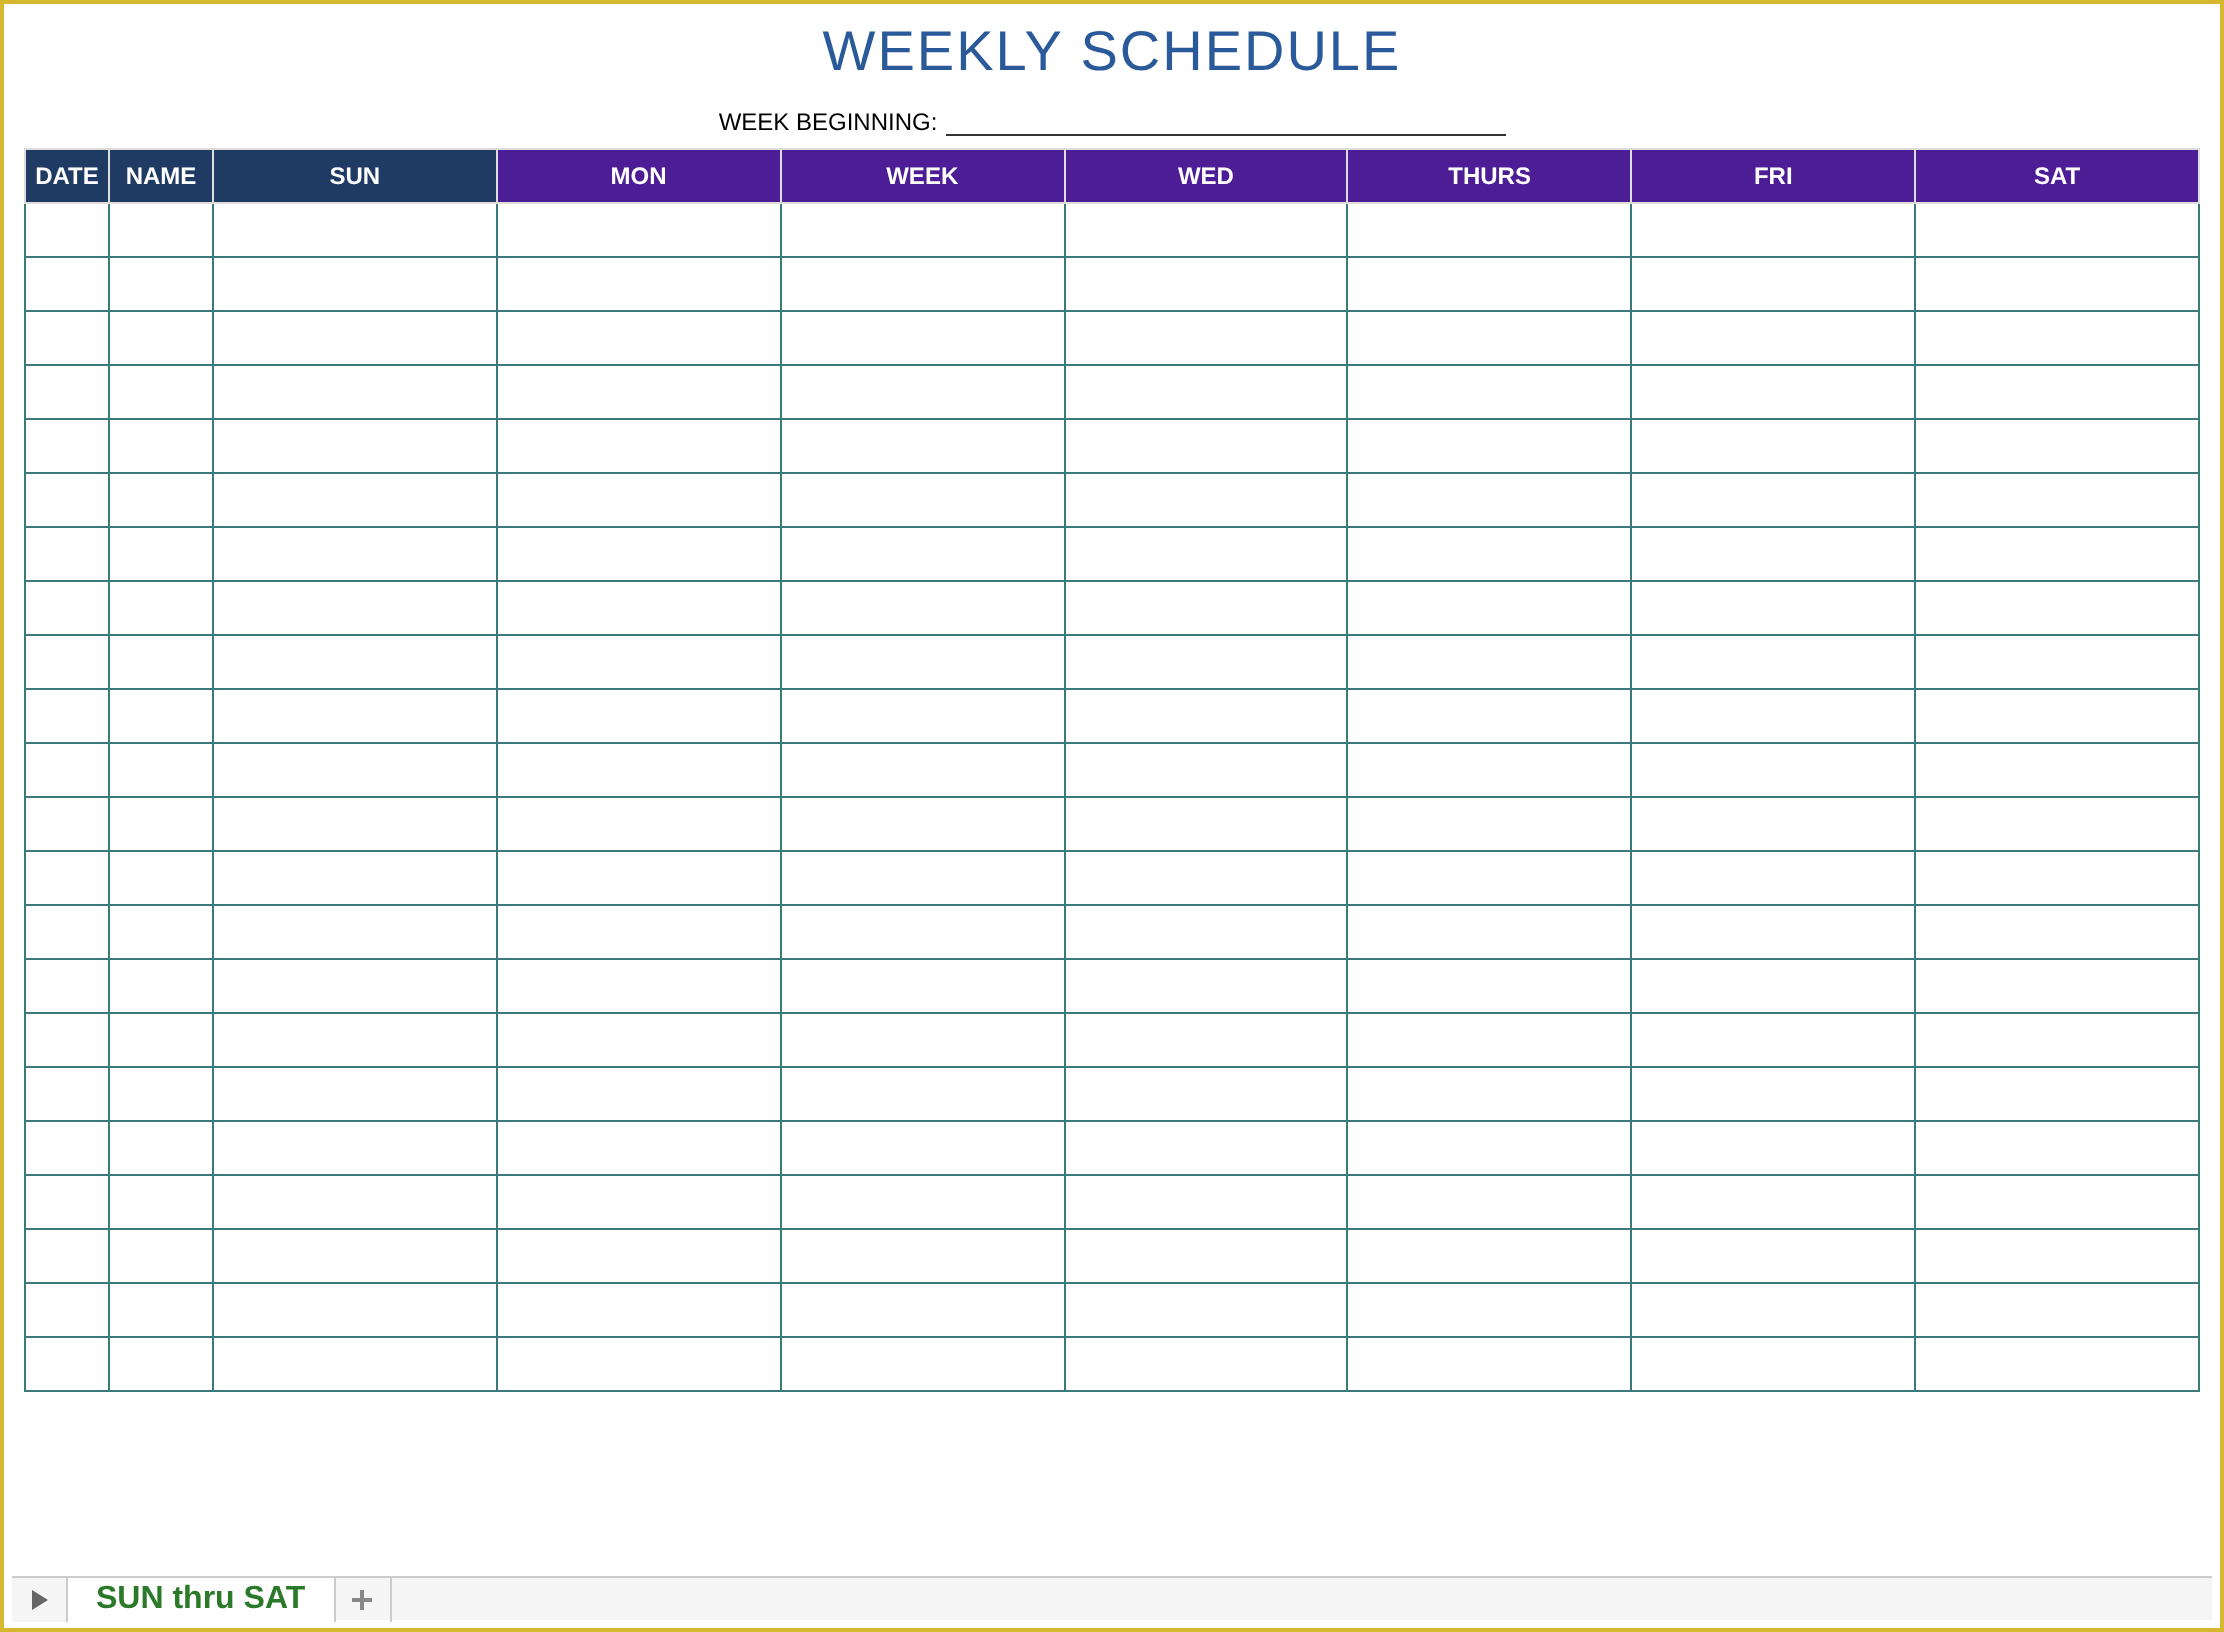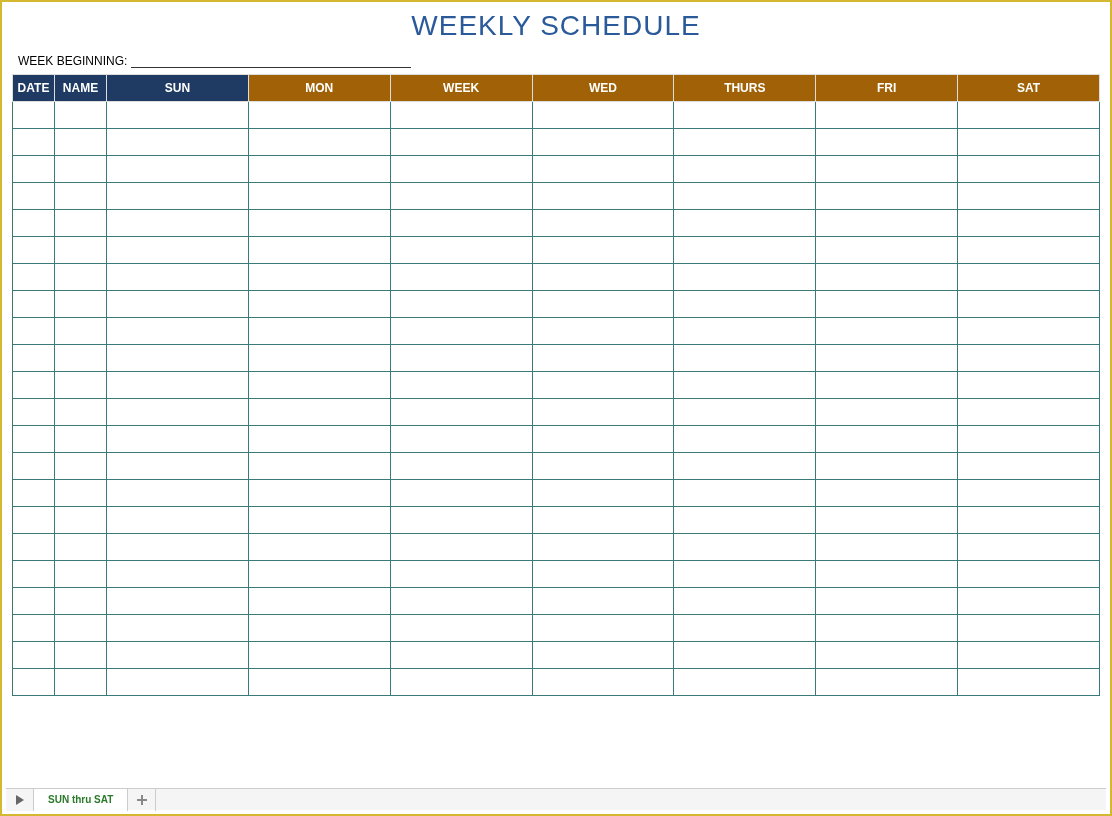--- a/index.html
+++ b/index.html
@@ -24,21 +24,21 @@
       text-align: center;
       color: #2a5a9a;
       font-size: 28px;
       font-weight: 400;
       letter-spacing: 1px;
       margin-bottom: 12px;
       font-family: 'Segoe UI', Arial, sans-serif;
     }
     .info-row {
       display: flex;
-      justify-content: space-between;
+      justify-content: center;
       padding: 0 6px 6px 6px;
       font-size: 12px;
     }
     .info-field {
       display: flex;
       align-items: flex-end;
     }
     .info-label {
       white-space: nowrap;
       margin-right: 4px;
@@ -64,21 +64,21 @@
       font-size: 12px;
       font-weight: bold;
       text-align: center;
       padding: 6px 2px;
       border: 1px solid #ddd;
     }
     .th-dark {
       background: #1f3a63;
     }
     .th-light {
-      background: #a16207;
+      background: #4c1d95;
     }
     .col-date { width: 42px; }
     .col-hours { width: 52px; }
     table.schedule td {
       border: 1px solid #3a7a7a;
       height: 27px;
       background: #fff;
     }
     .footer-bar {
       position: absolute;
@@ -103,21 +103,21 @@
     }
     .nav-btn svg {
       fill: #666;
     }
     .tab {
       padding: 0 14px;
       height: 22px;
       line-height: 22px;
       background: #fff;
       border-right: 1px solid #ccc;
-      font-size: 10px;
+      font-size: 16px;
       font-weight: bold;
       color: #2a7a2a;
       cursor: pointer;
     }
     .add-tab {
       width: 28px;
       height: 22px;
       display: flex;
       align-items: center;
       justify-content: center;

